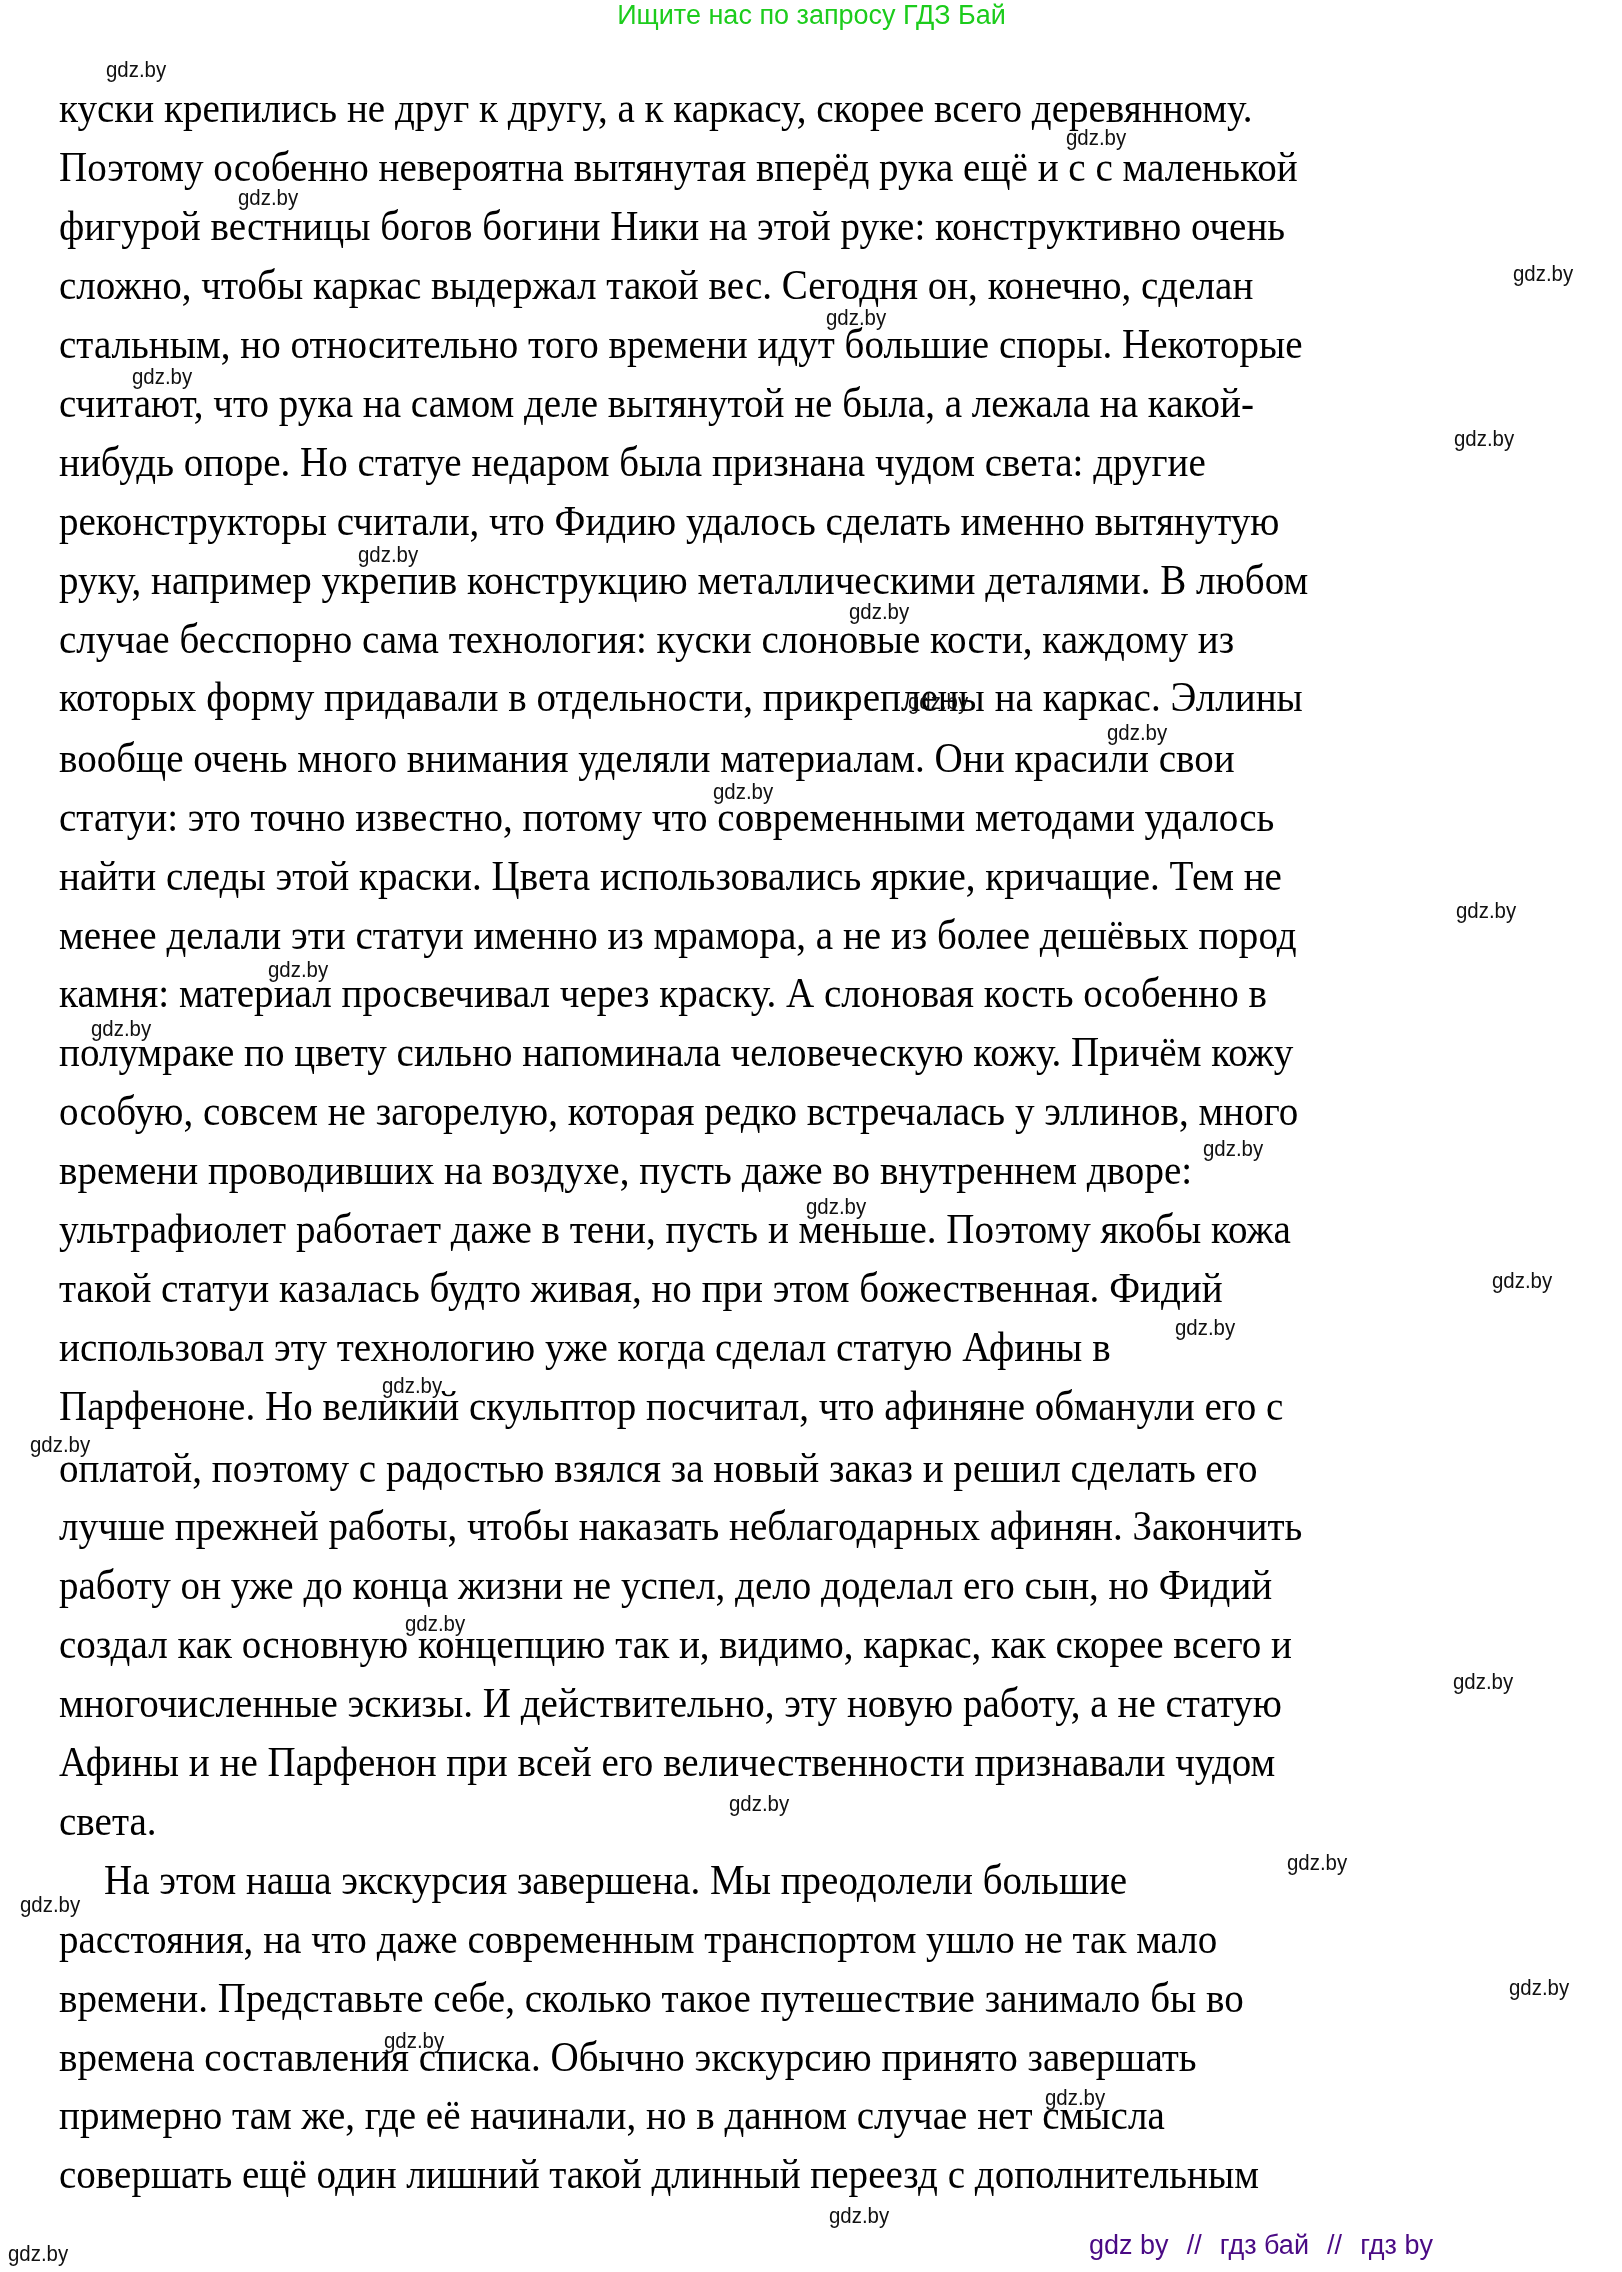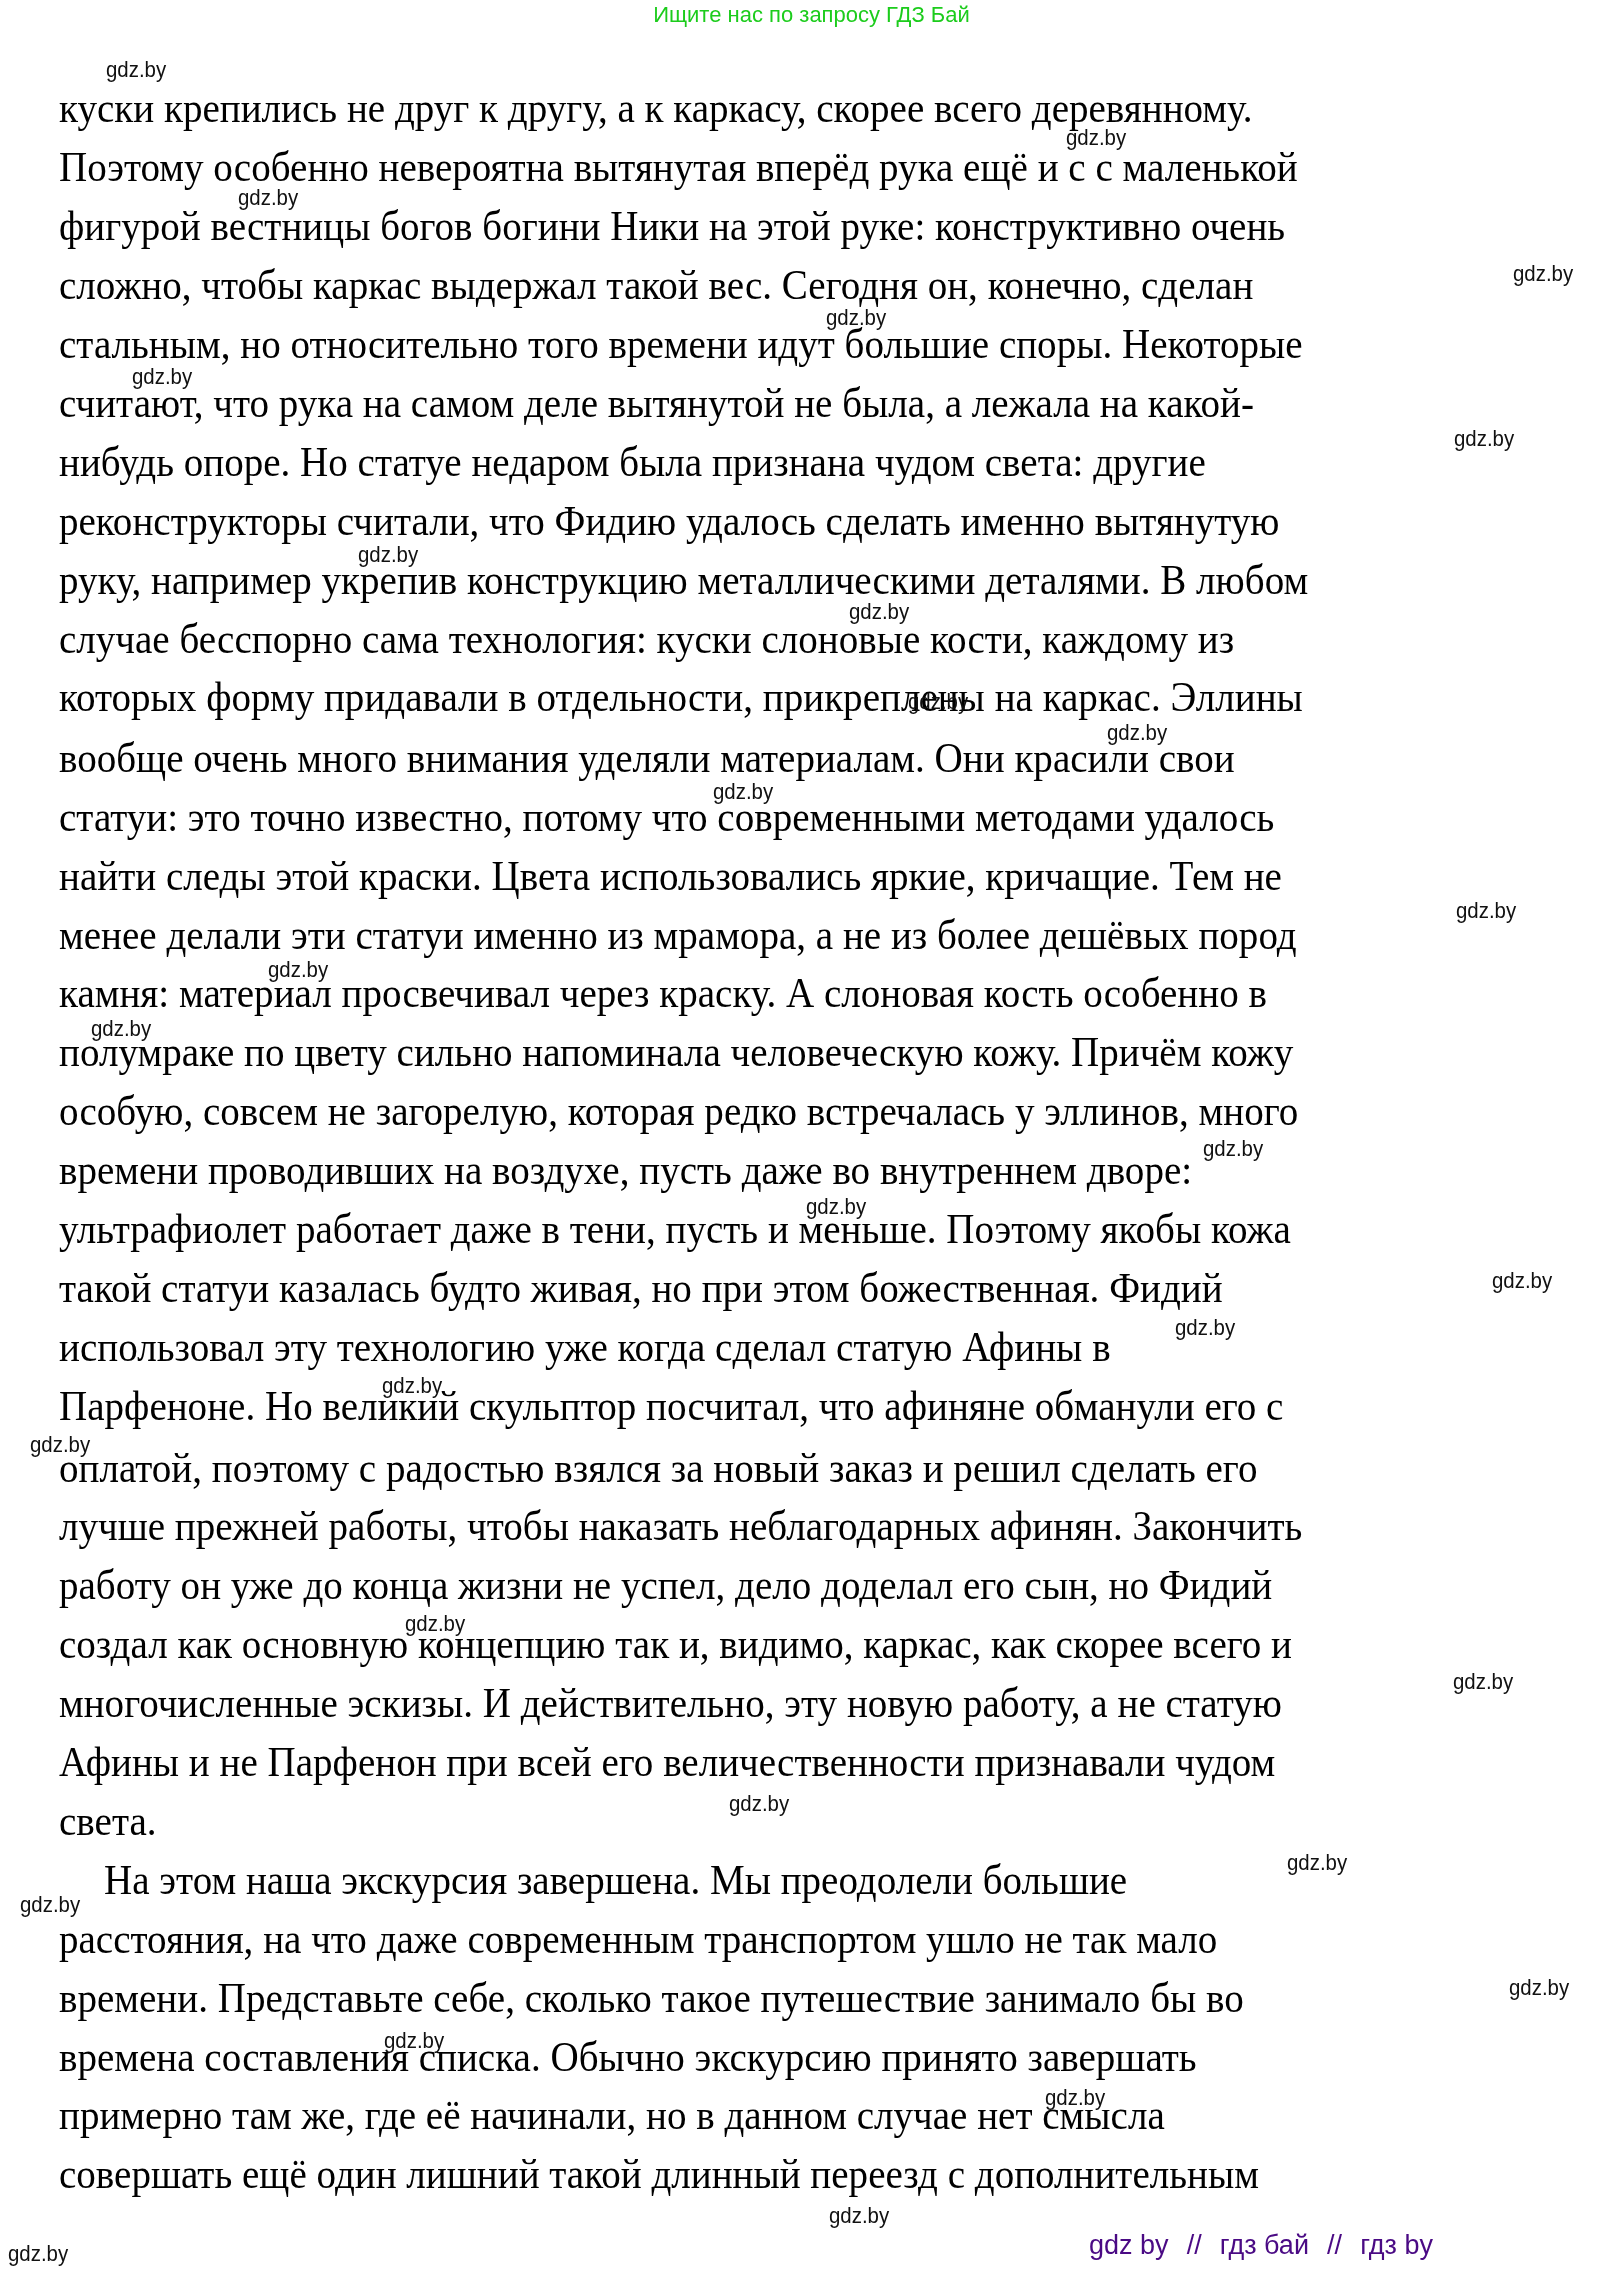--- a/index.html
+++ b/index.html
@@ -1,20 +1,20 @@
 <!DOCTYPE html>
 <html style="font-size:12px"><head>
 <meta charset="utf-8">
 <style>
   html, body { margin: 0; padding: 0; background: #ffffff; }
   body { width: 1623px; height: 2273px; position: relative; overflow: hidden; }
   .top-banner {
     position: absolute; left: 0; top: 0; width: 1623px; height: 33px;
     text-align: center; font-family: "Liberation Sans", "DejaVu Sans", sans-serif;
-    font-size: 22px; line-height: 30px; color: #1ccc1c;
+    font-size: 27px; line-height: 30px; color: #1ccc1c;
   }
   .page-text {
     position: absolute; left: 0; top: 0; width: 1623px; height: 2273px;
   }
   .line {
     position: absolute; left: 59px; white-space: nowrap;
     font-family: "Liberation Serif", "DejaVu Serif", serif;
     font-size: 42px; line-height: 48px; color: #000;
     transform-origin: left center; transform: scaleX(0.93);
   }

